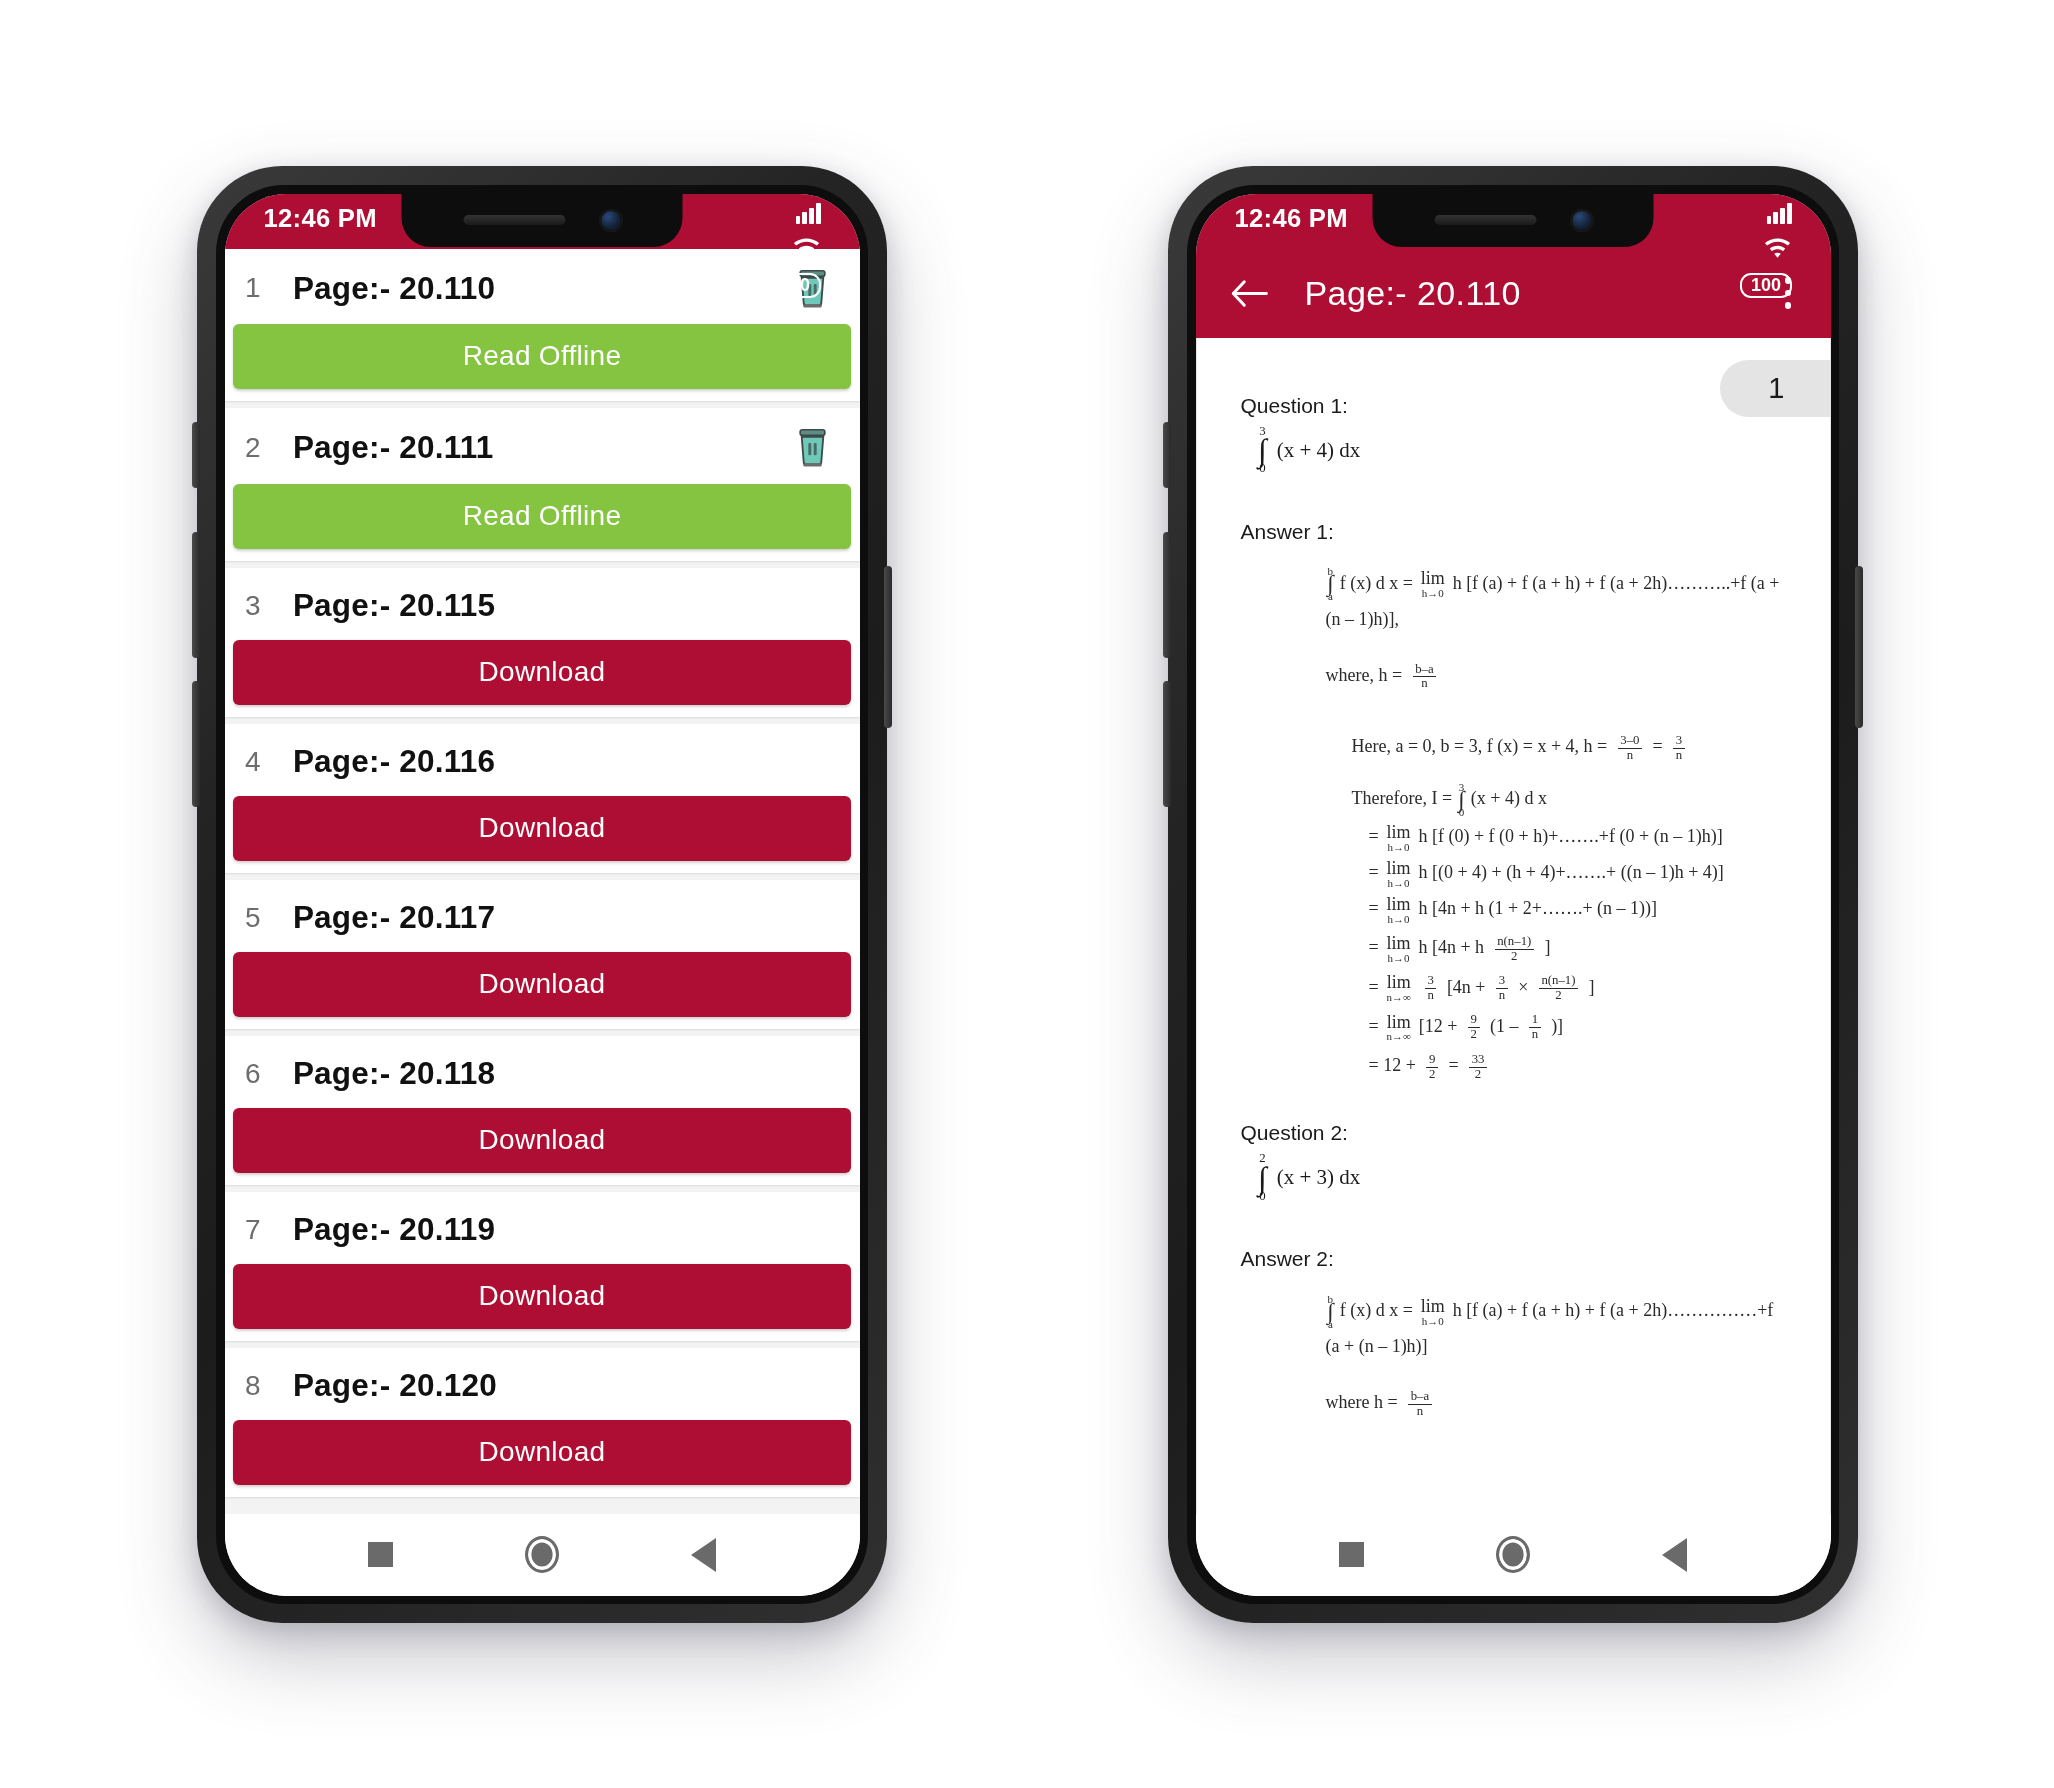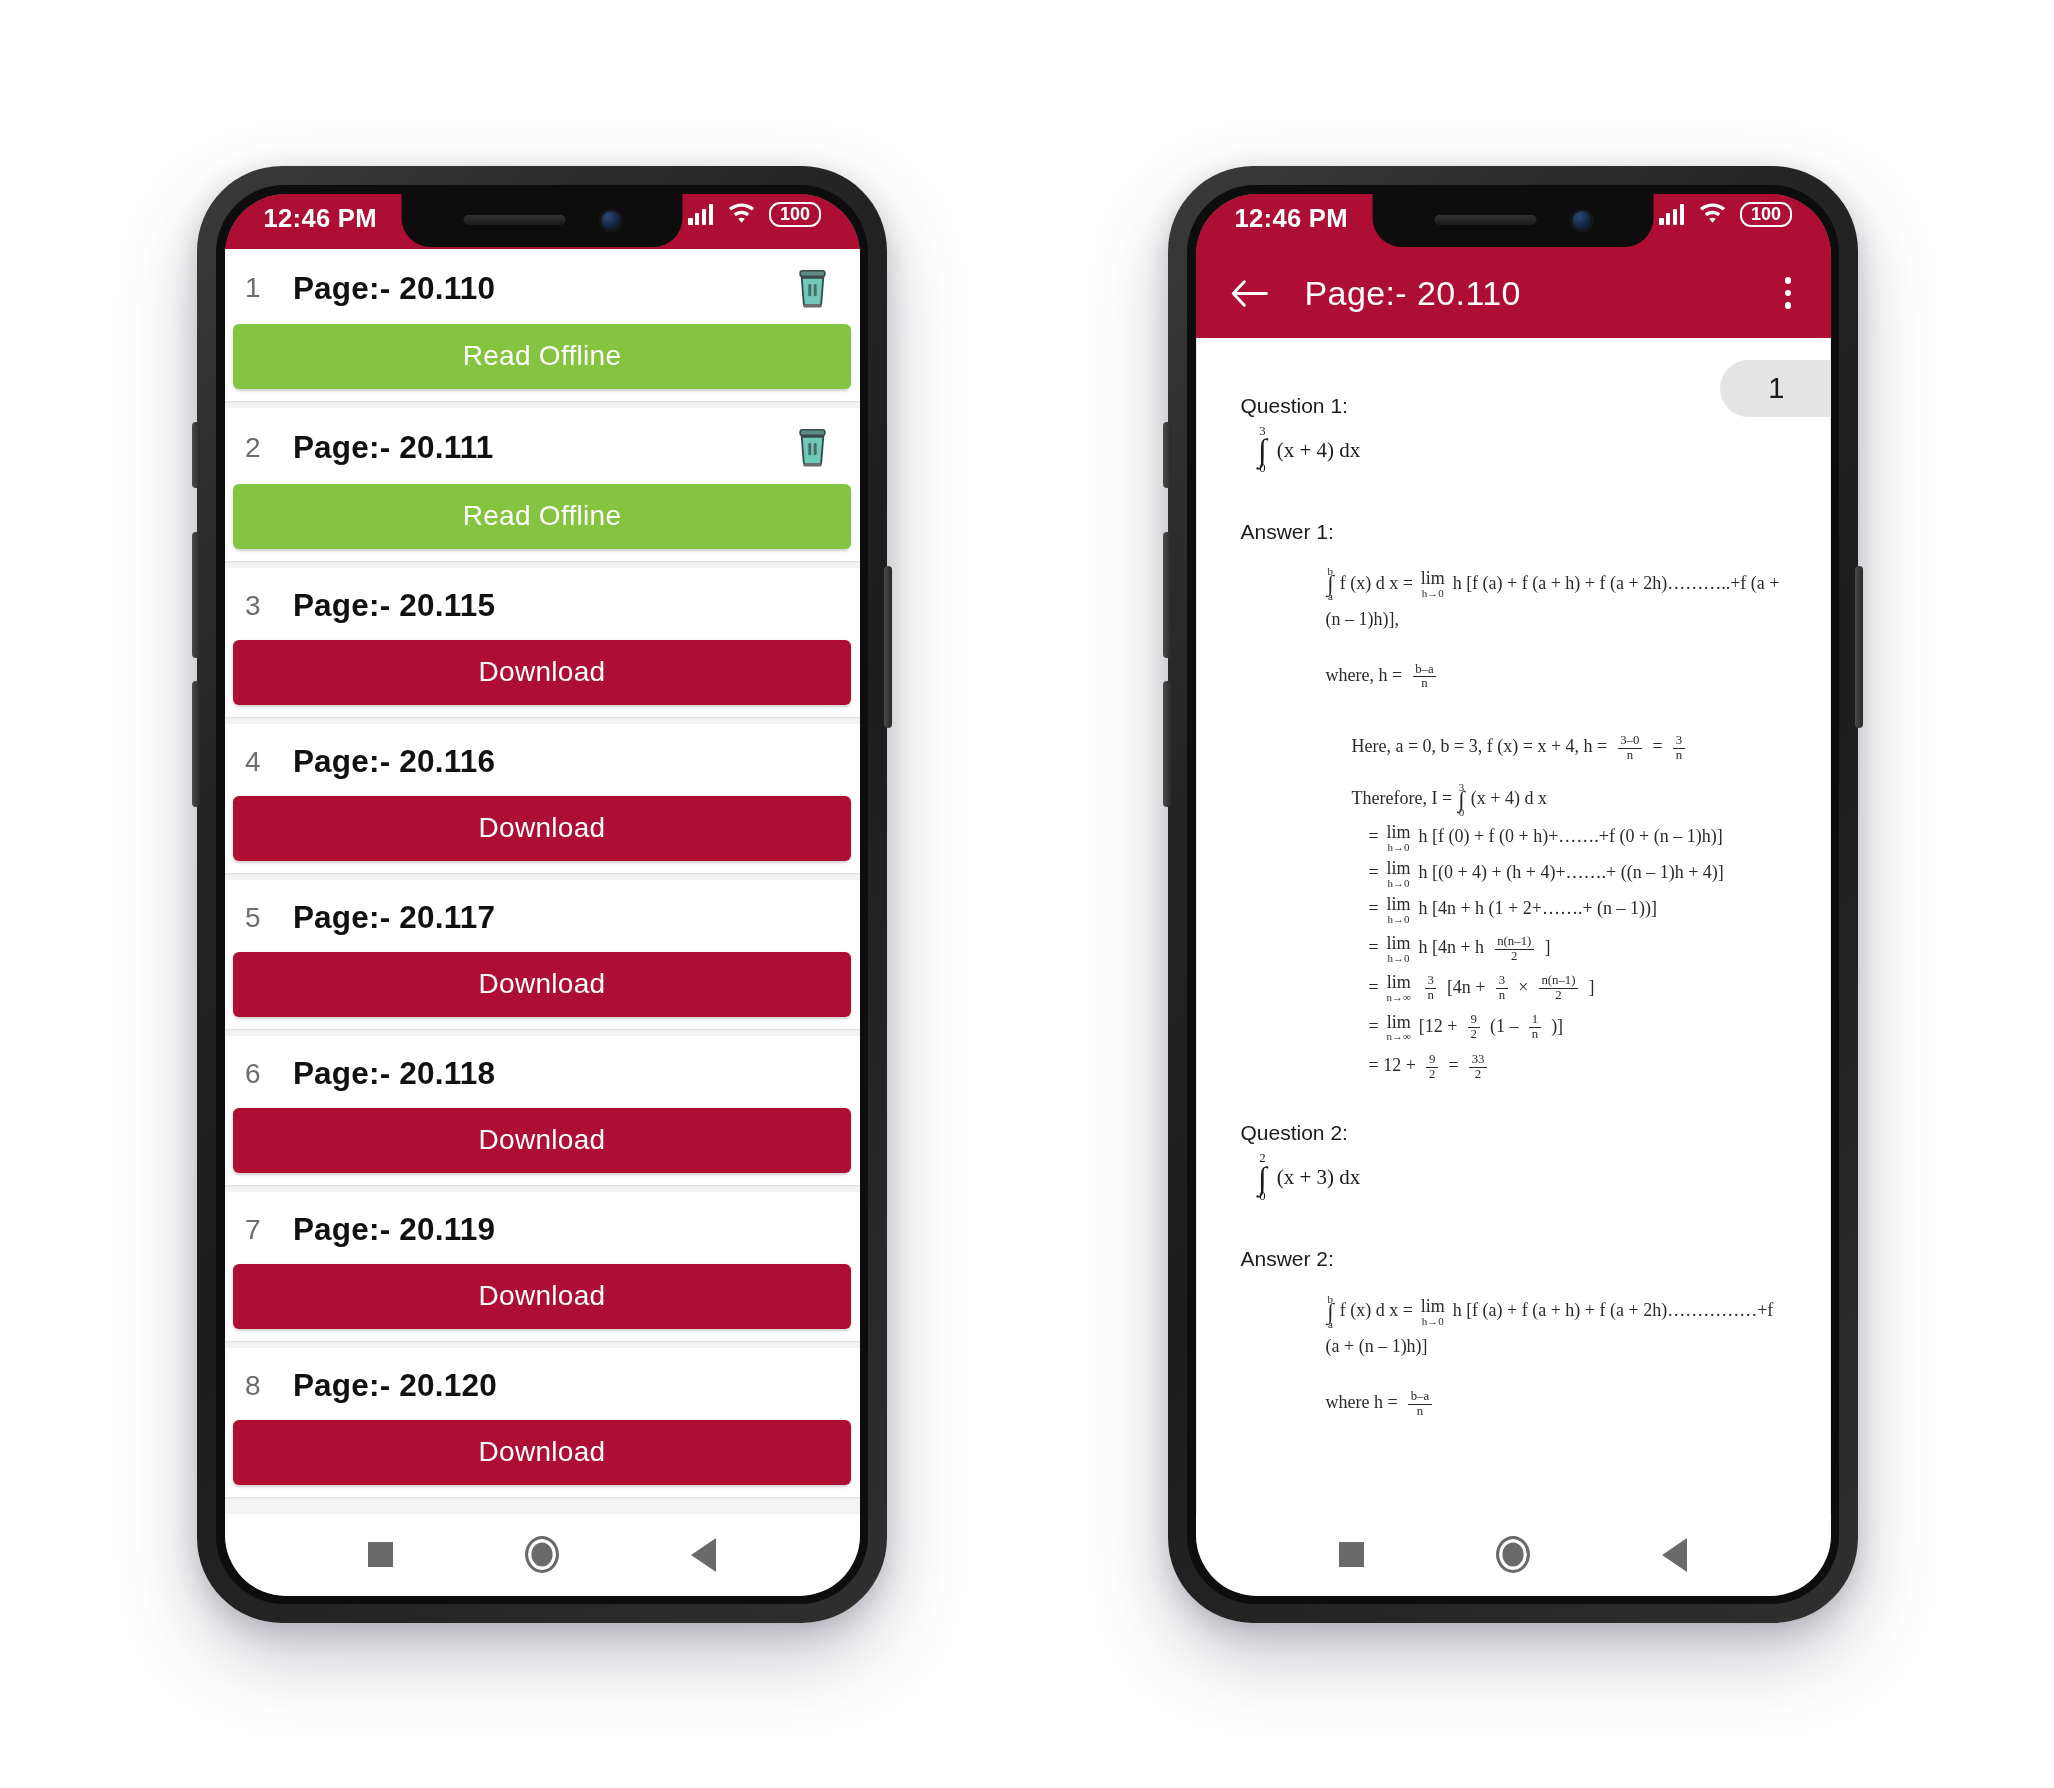--- a/index.html
+++ b/index.html
@@ -41,21 +41,21 @@
     background: #0d0d0d;
     padding: 8.5px;
     overflow: hidden;
   }
   .screen {
     position: relative;
     width: 100%;
     height: 100%;
     border-radius: 61px;
     overflow: hidden;
-    background: #737373;
+    background: #e5e5e5;
     display: flex;
     flex-direction: column;
   }
 
   
   .btn-side {
     position: absolute;
     background: linear-gradient(90deg,#4a4a4a,#2a2a2a);
     border-radius: 5.1px;
   }
@@ -78,23 +78,24 @@
   }
   .status-time {
     color: #ffffff;
     font-size: 25.6px;
     font-weight: bold;
     letter-spacing: 0.3px;
     line-height: 32px;
   }
   .status-right {
     display: flex;
-    align-items: center;
+    align-items: flex-end;
     gap: 13.6px;
     line-height: 32px;
+    flex-direction: column;
   }
   .sig-bars { display: flex; align-items: flex-end; gap: 2.6px; height: 22px; }
   .sig-bars i { display: block; width: 4.3px; background: #fff; border-radius: 0.9px; }
   .sig-bars i:nth-child(1){ height: 7.7px; }
   .sig-bars i:nth-child(2){ height: 12px; }
   .sig-bars i:nth-child(3){ height: 16px; }
   .sig-bars i:nth-child(4){ height: 21px; }
   .wifi-ico { width: 29px; height: 22px; display:block; }
   .battery {
     border: 2.6px solid #ffffff;

